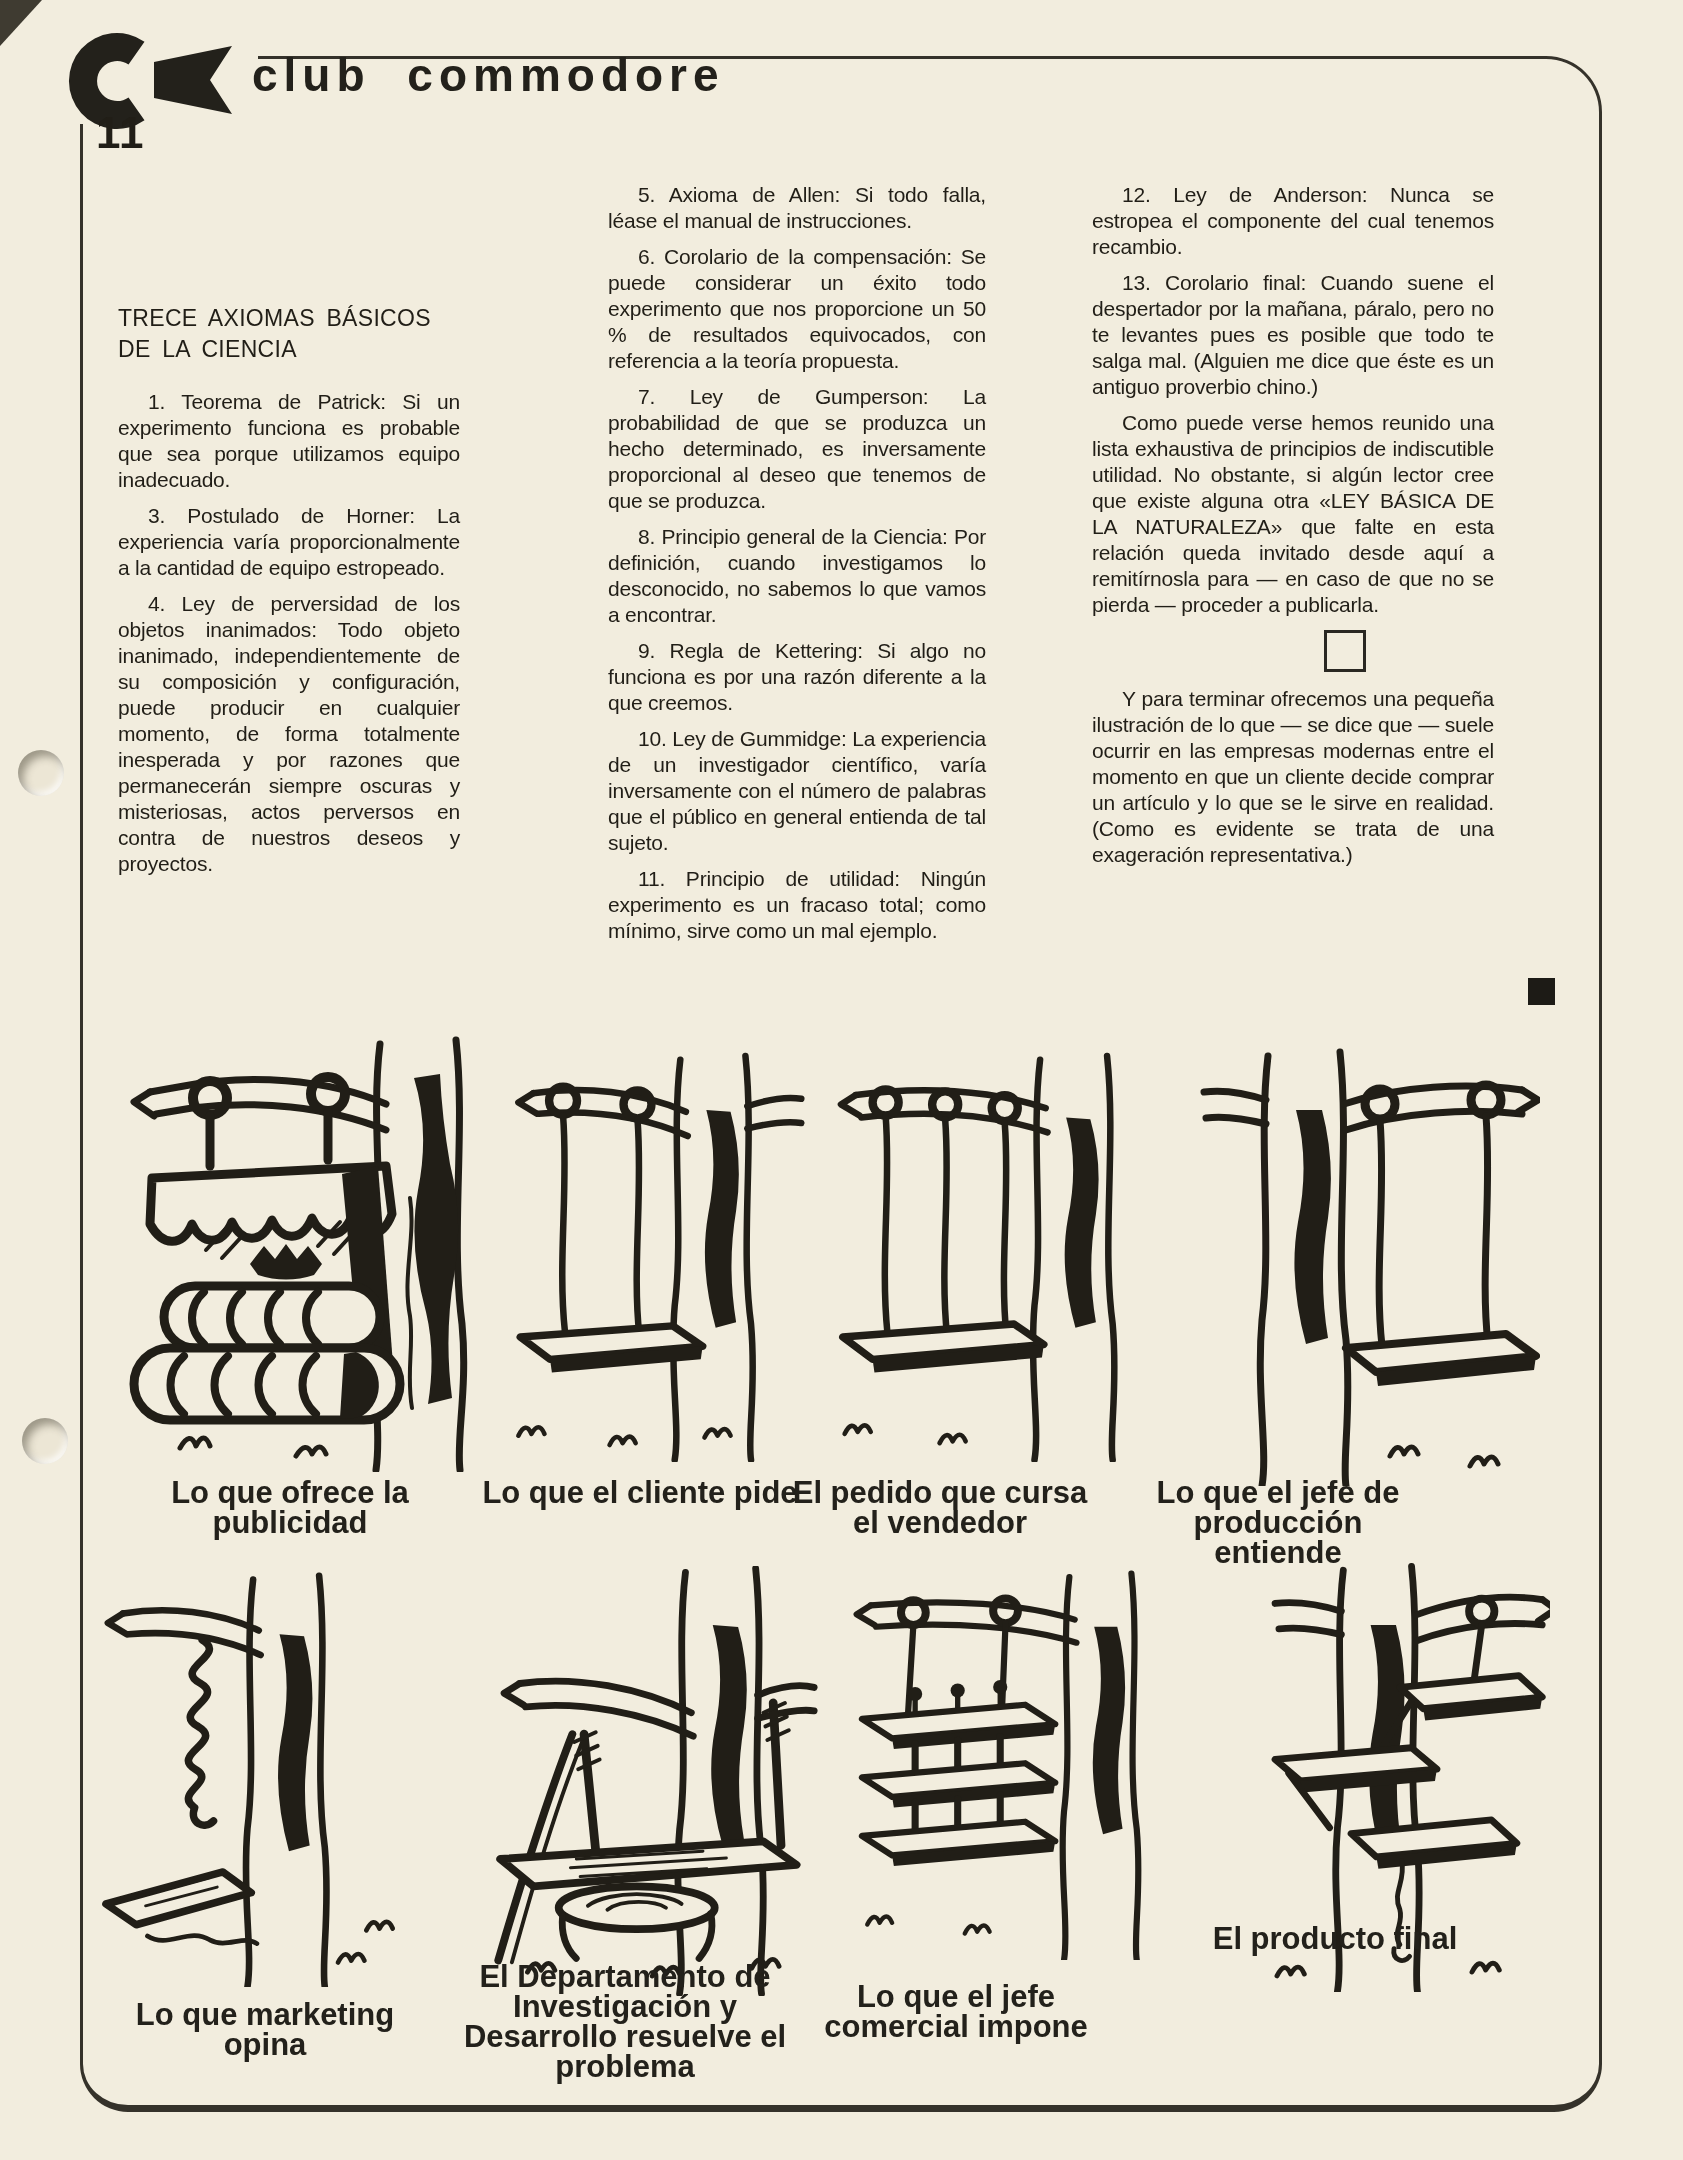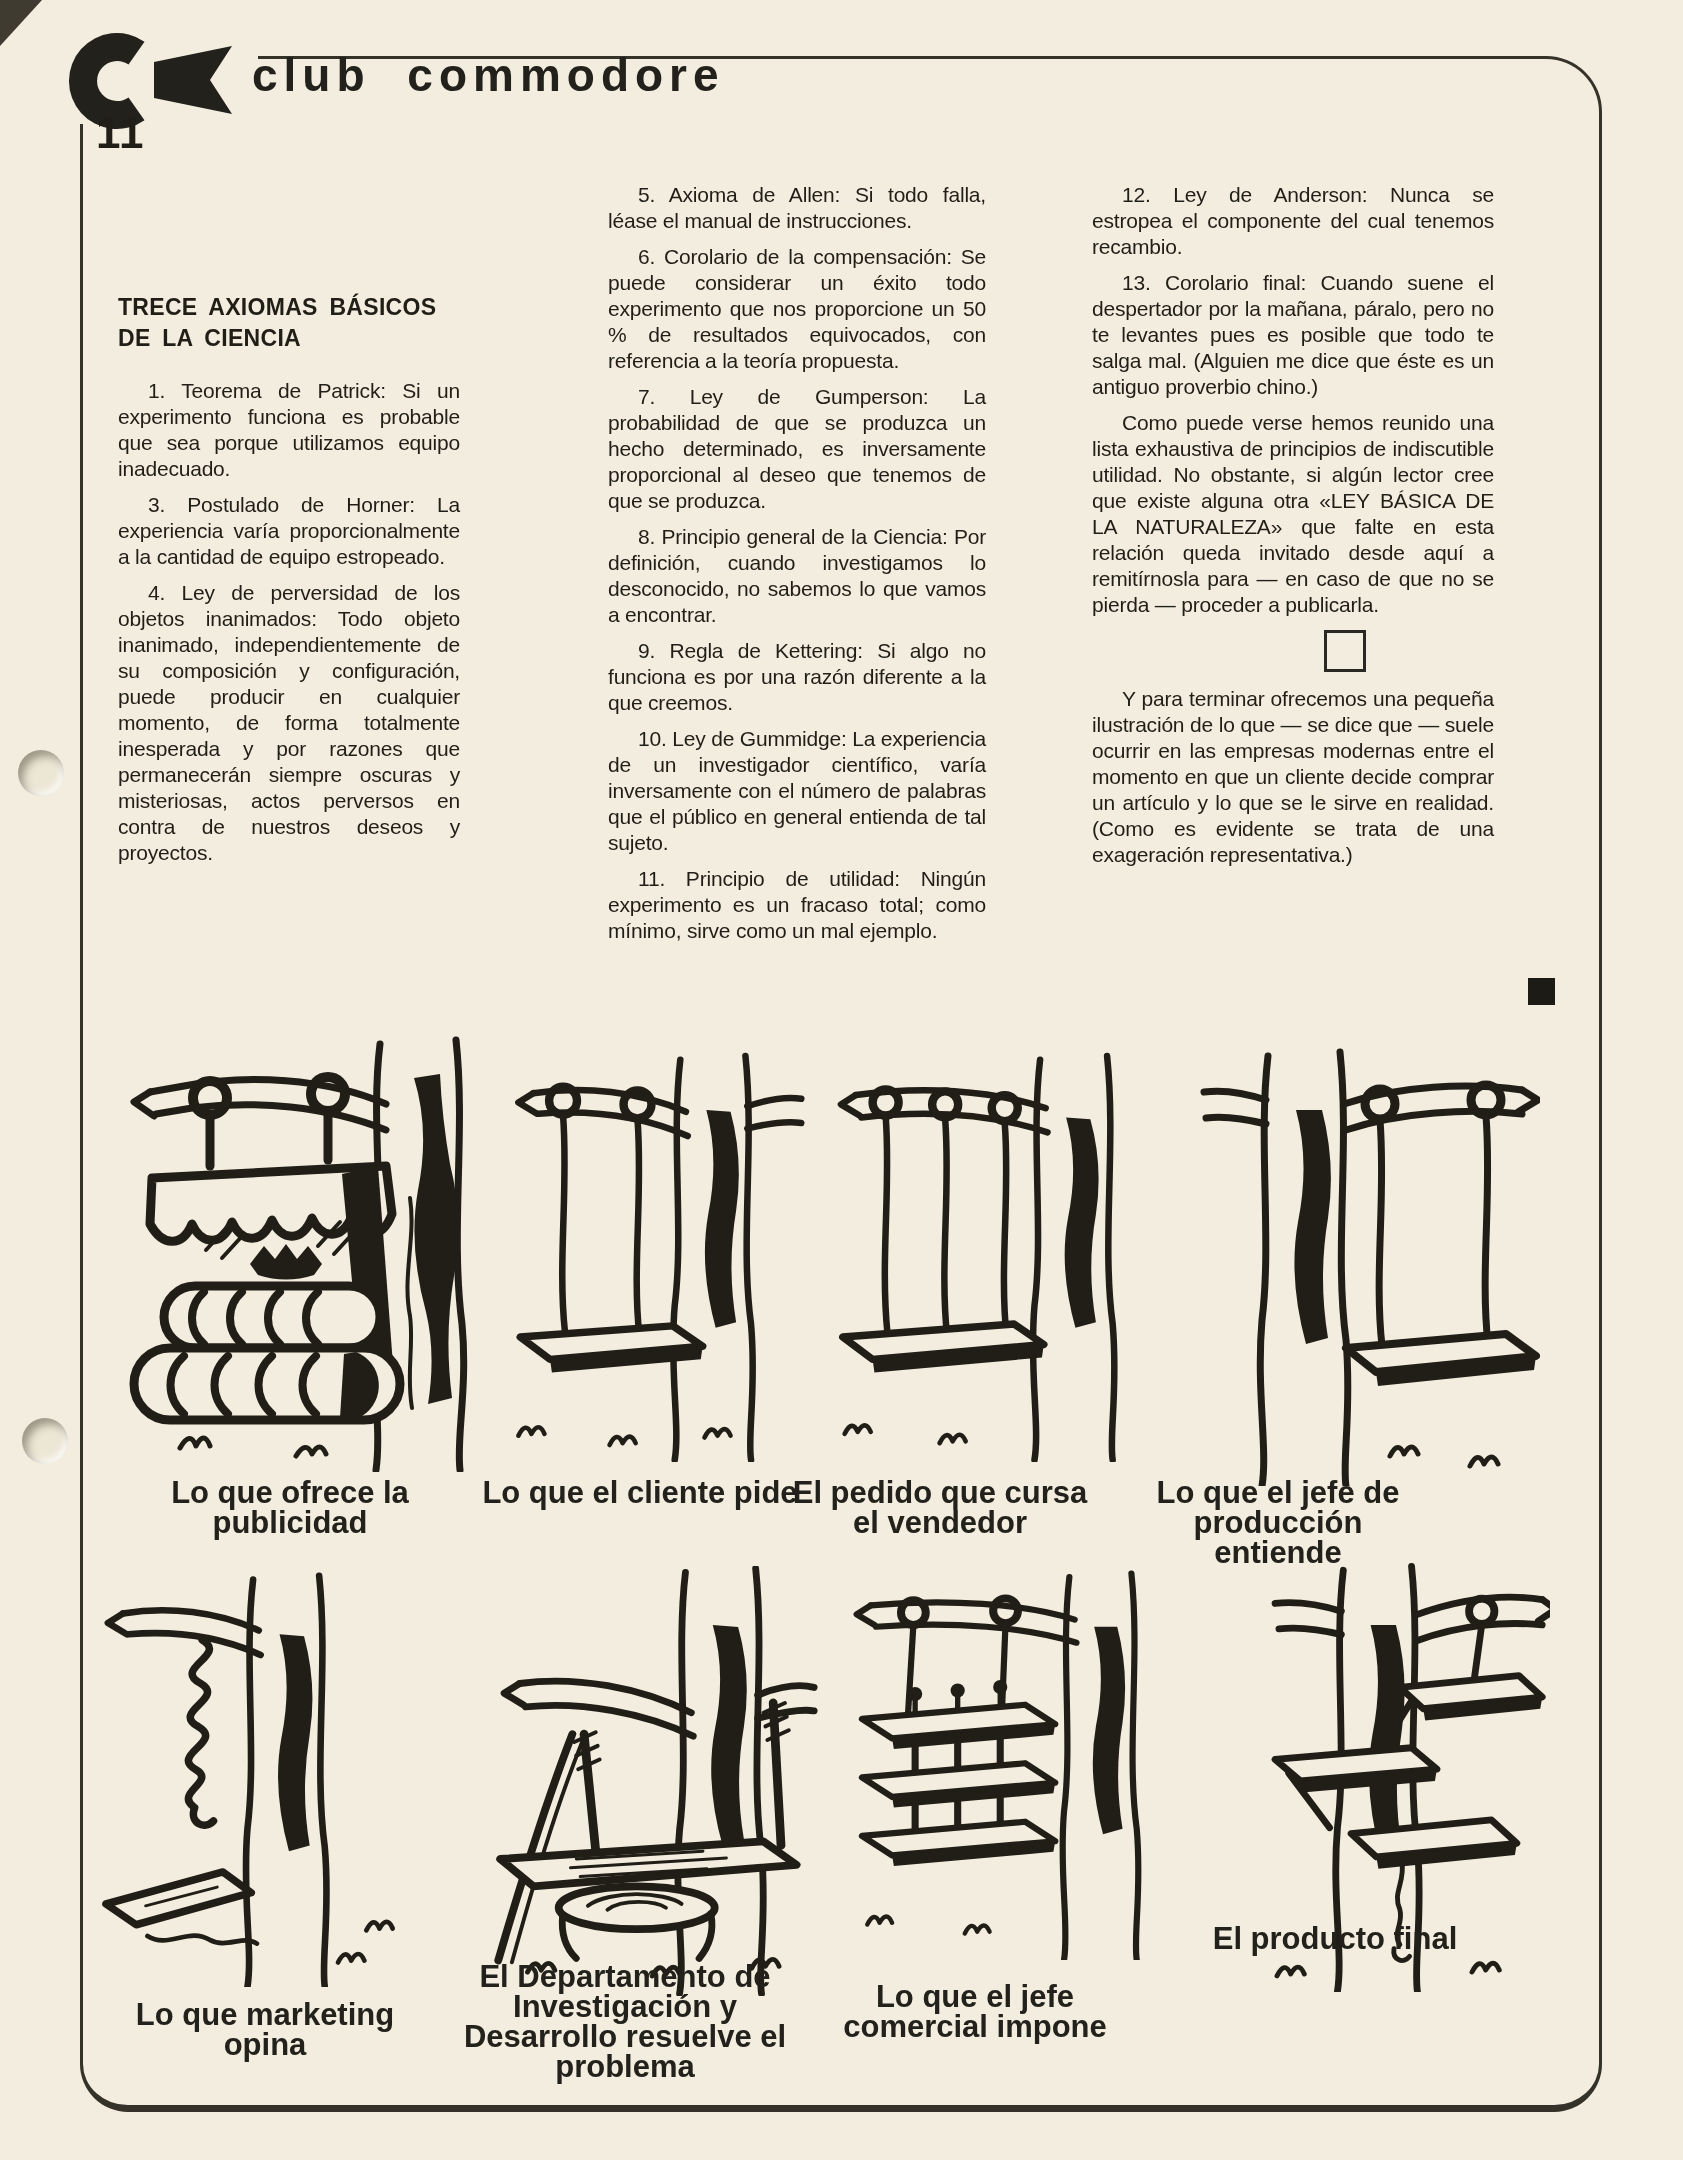--- a/index.html
+++ b/index.html
@@ -19,22 +19,22 @@
     letter-spacing:6px;word-spacing:18px;color:#23211b;text-align:right;}
   .pagenum{position:absolute;left:96px;top:108px;font-size:44px;font-weight:bold;letter-spacing:1px;}
   .hole{position:absolute;width:46px;height:46px;border-radius:50%;background:#ece6d5;
     box-shadow:inset 5px 6px 8px rgba(60,55,40,.45), inset -3px -4px 6px rgba(255,255,255,.75);}
   #hole1{left:18px;top:750px;}
   #hole2{left:22px;top:1418px;}
 
   .col{position:absolute;text-align:justify;font-size:21px;line-height:26px;letter-spacing:-0.2px;}
   .col p{margin:0 0 10px 0;text-indent:30px;}
   #col1{left:118px;top:292px;width:342px;}
-  #col1 h2{font-size:23px;line-height:31px;margin:0 0 24px 0;text-align:left;
-    letter-spacing:0.3px;word-spacing:5px;width:320px;font-weight:bold;}
+  #col1 h2{font-size:23px;line-height:31px;margin:11px 0 24px 0;text-align:left;
+    letter-spacing:0.3px;word-spacing:5px;width:320px;font-weight:normal;}
   #col2{left:608px;top:182px;width:378px;}
   #col3{left:1092px;top:182px;width:402px;}
   .open-square{width:36px;height:36px;border:3px solid #2a2822;margin:12px 0 14px 232px;}
   .filled-square{position:absolute;left:1528px;top:978px;width:27px;height:27px;background:#1d1b16;}
 
   .fig{position:absolute;}
   .art{stroke:#211e17;fill:none;stroke-width:7px;stroke-linecap:round;stroke-linejoin:round;}
   .fillink{fill:#211e17;stroke:none;}
   .paper{fill:#f2edde;}
   .caption{position:absolute;font-weight:bold;font-size:31px;line-height:30px;text-align:center;color:#23211b;}
@@ -340,14 +340,14 @@
     <path d="M240 396 c-2 12 10 16 16 8" stroke-width="5"></path>
     <g stroke-width="5">
       <path d="M120 424 q8 -16 14 -2 q8 -14 14 0"></path>
       <path d="M320 420 q8 -16 14 -2 q8 -14 14 0"></path>
     </g>
   </svg>
 </div>
 
 <div class="caption" style="left:95px;top:2000px;width:340px;">Lo que marketing opina</div>
 <div class="caption" style="left:460px;top:1962px;width:330px;">El Departamento de Investigación y Desarrollo resuelve el problema</div>
-<div class="caption" style="left:815px;top:1982px;width:320px;">Lo que el jefe comercial impone</div>
+<div class="caption" style="left:796px;top:1982px;width:320px;">Lo que el jefe comercial impone</div>
 <div class="caption" style="left:1185px;top:1924px;width:300px;">El producto final</div>
 
 </body></html>

